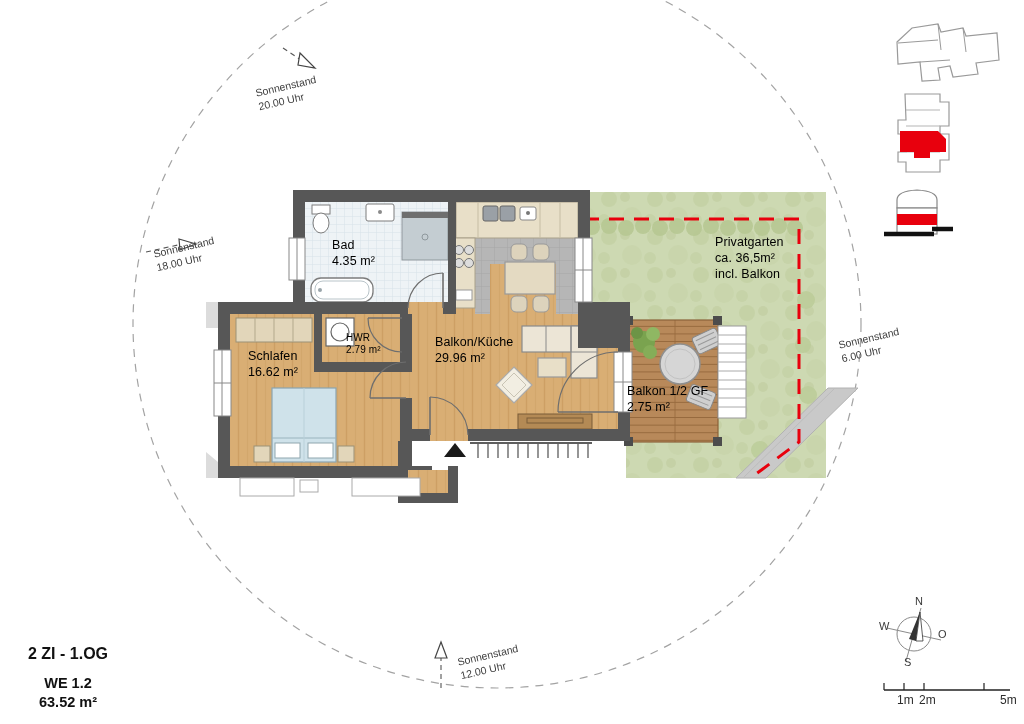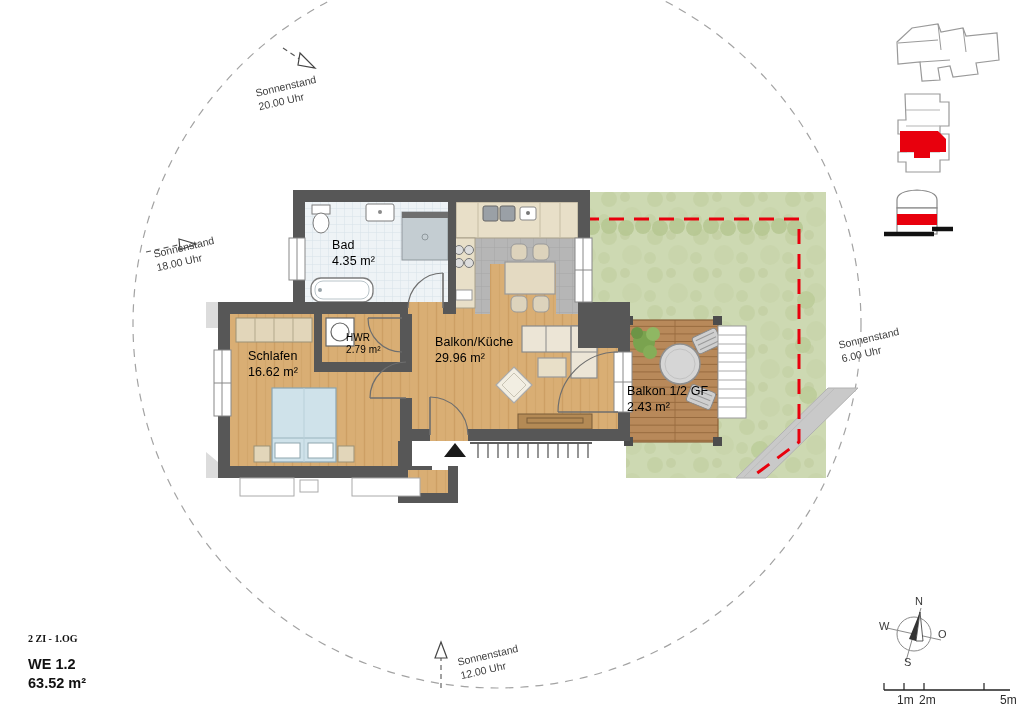--- a/index.html
+++ b/index.html
@@ -7,22 +7,22 @@
           font-family:"Liberation Sans",sans-serif;}
   .canvas svg{position:absolute;left:0;top:0;}
   .lbl{position:absolute;font-size:12.5px;line-height:1.28;color:#000000;letter-spacing:.1px;}
   .lbl .line{display:block;}
   .lbl-sm{font-size:10px;line-height:1.2;}
   .lbl-center{}
   .sun{position:absolute;font-size:10.5px;line-height:1.35;color:#3d3d3d;
        transform:rotate(-13deg);transform-origin:0 0;white-space:nowrap;}
   .sun .line{display:block;}
   .title{position:absolute;left:28px;top:629px;color:#111;font-weight:bold;}
-  .title .t1{font-size:10px;margin:4px 0 11px 0;font-family:Liberation Serif, serif;}
-  .title .t2{font-size:14.5px;line-height:1.32;}
+  .title .t1{font-size:16px;margin:16px 0 11px 0;}
+  .title .t2{font-size:14.5px;line-height:1.32;text-align:center;}
   .cletter{position:absolute;font-size:11px;color:#3a3a3a;}
   .sletter{position:absolute;font-size:12px;color:#2c2c2c;}
 </style>
 </head>
 <body>
 
 <div class="canvas">
 
 <svg width="1024" height="724" viewBox="0 0 1024 724">
   <defs>
@@ -353,21 +353,26 @@
 <div class="lbl lbl-sm" style="left:346px;top:332px">
   <span class="line">HWR</span>
   <span class="line">2.79 m²</span>
 </div>
 <div class="lbl" style="left:435px;top:334px">
   <span class="line">Balkon/Küche</span>
   <span class="line">29.96 m²</span>
 </div>
 <div class="lbl lbl-center" style="left:627px;top:383px;width:94px">
   <span class="line">Balkon 1/2 GF</span>
-  <span class="line">2.43 m²</span>
+  <span class="line">2.75 m²</span>
+</div>
+<div class="lbl" style="left:715px;top:234px">
+  <span class="line">Privatgarten</span>
+  <span class="line">ca. 36,5m²</span>
+  <span class="line">incl. Balkon</span>
 </div>
 
 <div class="sun" style="left:254px;top:86px">
   <span class="line">Sonnenstand</span>
   <span class="line">20.00 Uhr</span>
 </div>
 <div class="sun" style="left:152px;top:247px">
   <span class="line">Sonnenstand</span>
   <span class="line">18.00 Uhr</span>
 </div>

